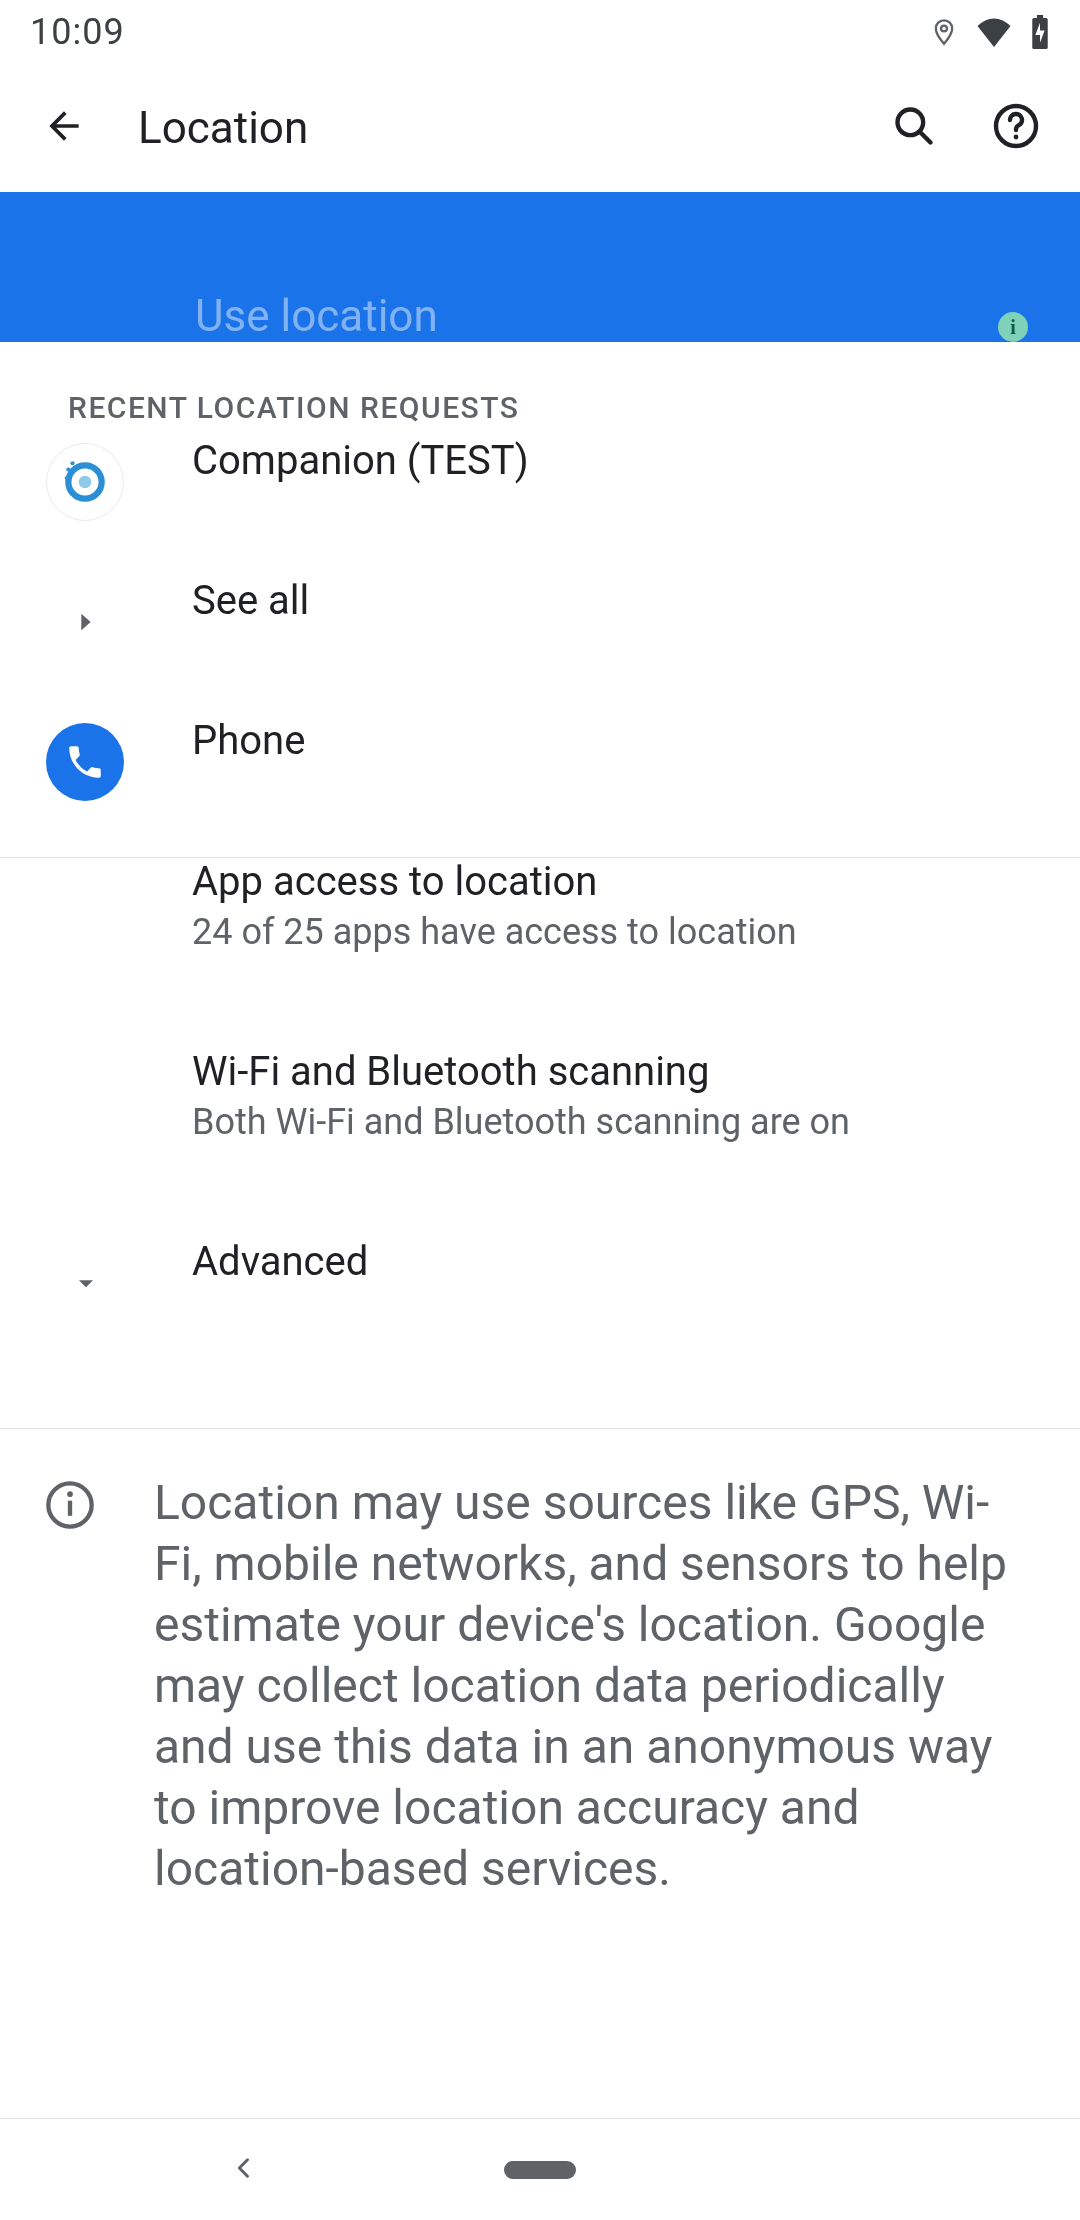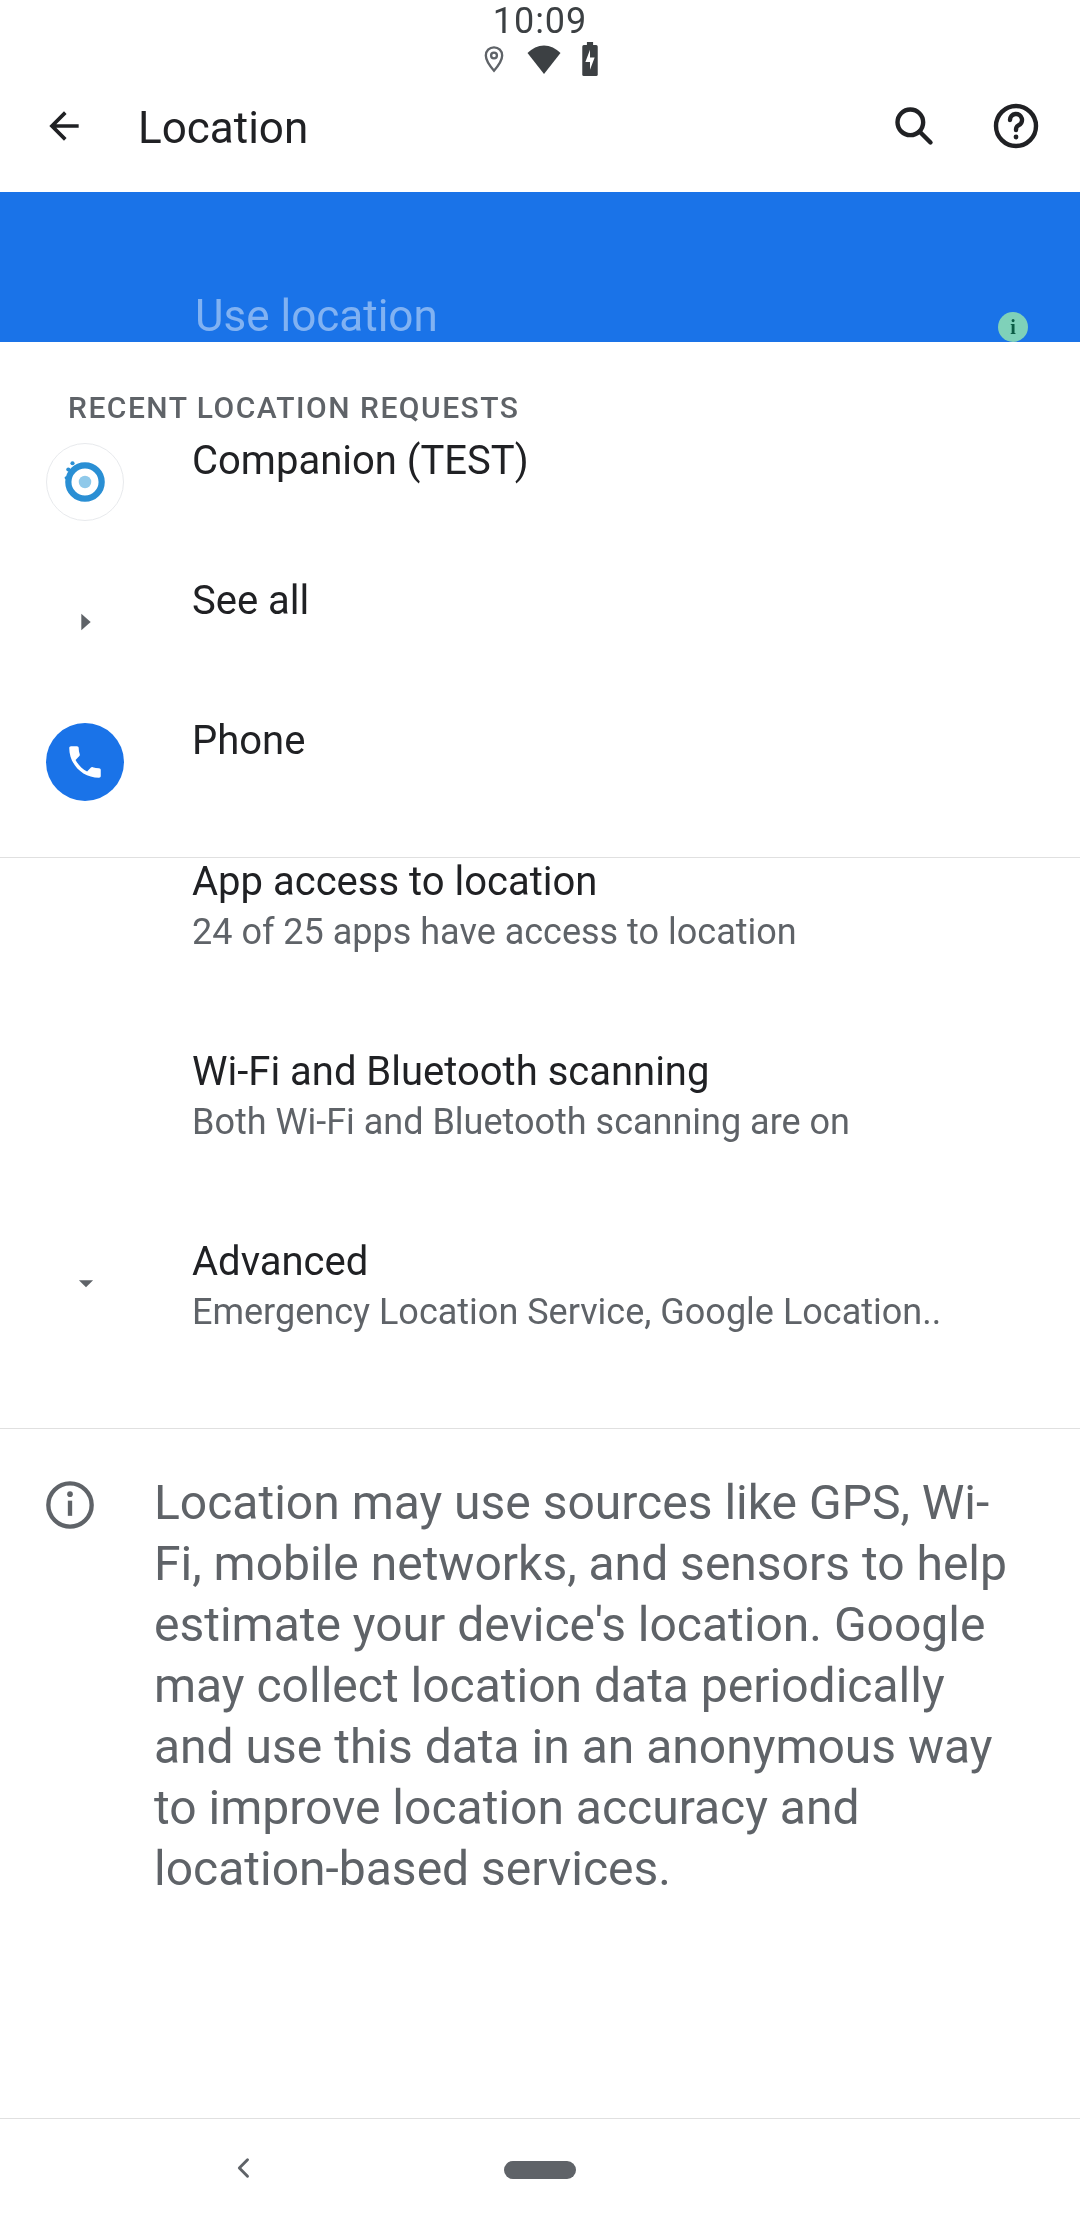--- a/index.html
+++ b/index.html
@@ -1,17 +1,17 @@
 <!DOCTYPE html>
 <html><head>
 <meta charset="utf-8">
 <style>
   * { box-sizing: border-box; margin: 0; padding: 0; }
   html, body { width: 1080px; height: 2220px; font-family: Roboto, "Helvetica Neue", Arial, sans-serif; background: #fff; color: #202124; overflow: hidden; }
-  .status-bar { width: 100%; height: 64px; display: flex; align-items: center; justify-content: space-between; padding: 0 30px; flex-direction: column; }
+  .status-bar { width: 100%; height: 64px; display: flex; align-items: center; justify-content: space-between; padding: 0 30px; }
   .status-time { font-size: 36px; color: #3c4043; font-weight: 400; letter-spacing: 1px; }
   .status-icons { display: flex; align-items: center; gap: 18px; }
   .status-icons svg { display: block; }
   .app-bar { width: 100%; height: 128px; display: flex; align-items: center; padding: 0 28px; }
   .app-bar .icon-btn { width: 72px; height: 72px; display: flex; align-items: center; justify-content: center; border-radius: 50%; }
   .app-bar .title { font-size: 44px; font-weight: 400; margin-left: 38px; flex: 1; }
   .app-bar .right-icons { display: flex; gap: 30px; }
   .banner { width: calc(100% - 0px); height: 150px; background: #1a73e8; display: flex; align-items: flex-end; padding: 0 32px 0 195px; position: relative; }
   .banner-label { font-size: 44px; color: rgba(255,255,255,0.45); }
   .banner-info { position: absolute; right: 52px; width: 30px; height: 30px; border-radius: 50%; background: #7fd1b9; display: flex; align-items: center; justify-content: center; font-family: Georgia, serif; font-weight: bold; font-size: 20px; color: #0b5c45; }
@@ -165,21 +165,20 @@
     </div>
 
     <div class="list-row" style="min-height:190px">
       <div class="row-icon small">
         <svg width="34" height="34" viewBox="0 0 24 24">
             <path fill="#5f6368" d="M7 10l5 5 5-5z"></path>
           </svg>
       </div>
       <div class="row-texts">
         <div class="row-title">Advanced</div>
-        <div class="row-sub">Emergency Location Service, Google Location..</div>
       </div>
     </div>
   </div>
 
   <div class="divider"></div>
 
   <div class="info-block">
     <div class="info-icon">
       <svg width="52" height="52" viewBox="0 0 24 24">
           <circle cx="12" cy="12" r="10" fill="none" stroke="#5f6368" stroke-width="2"></circle>

